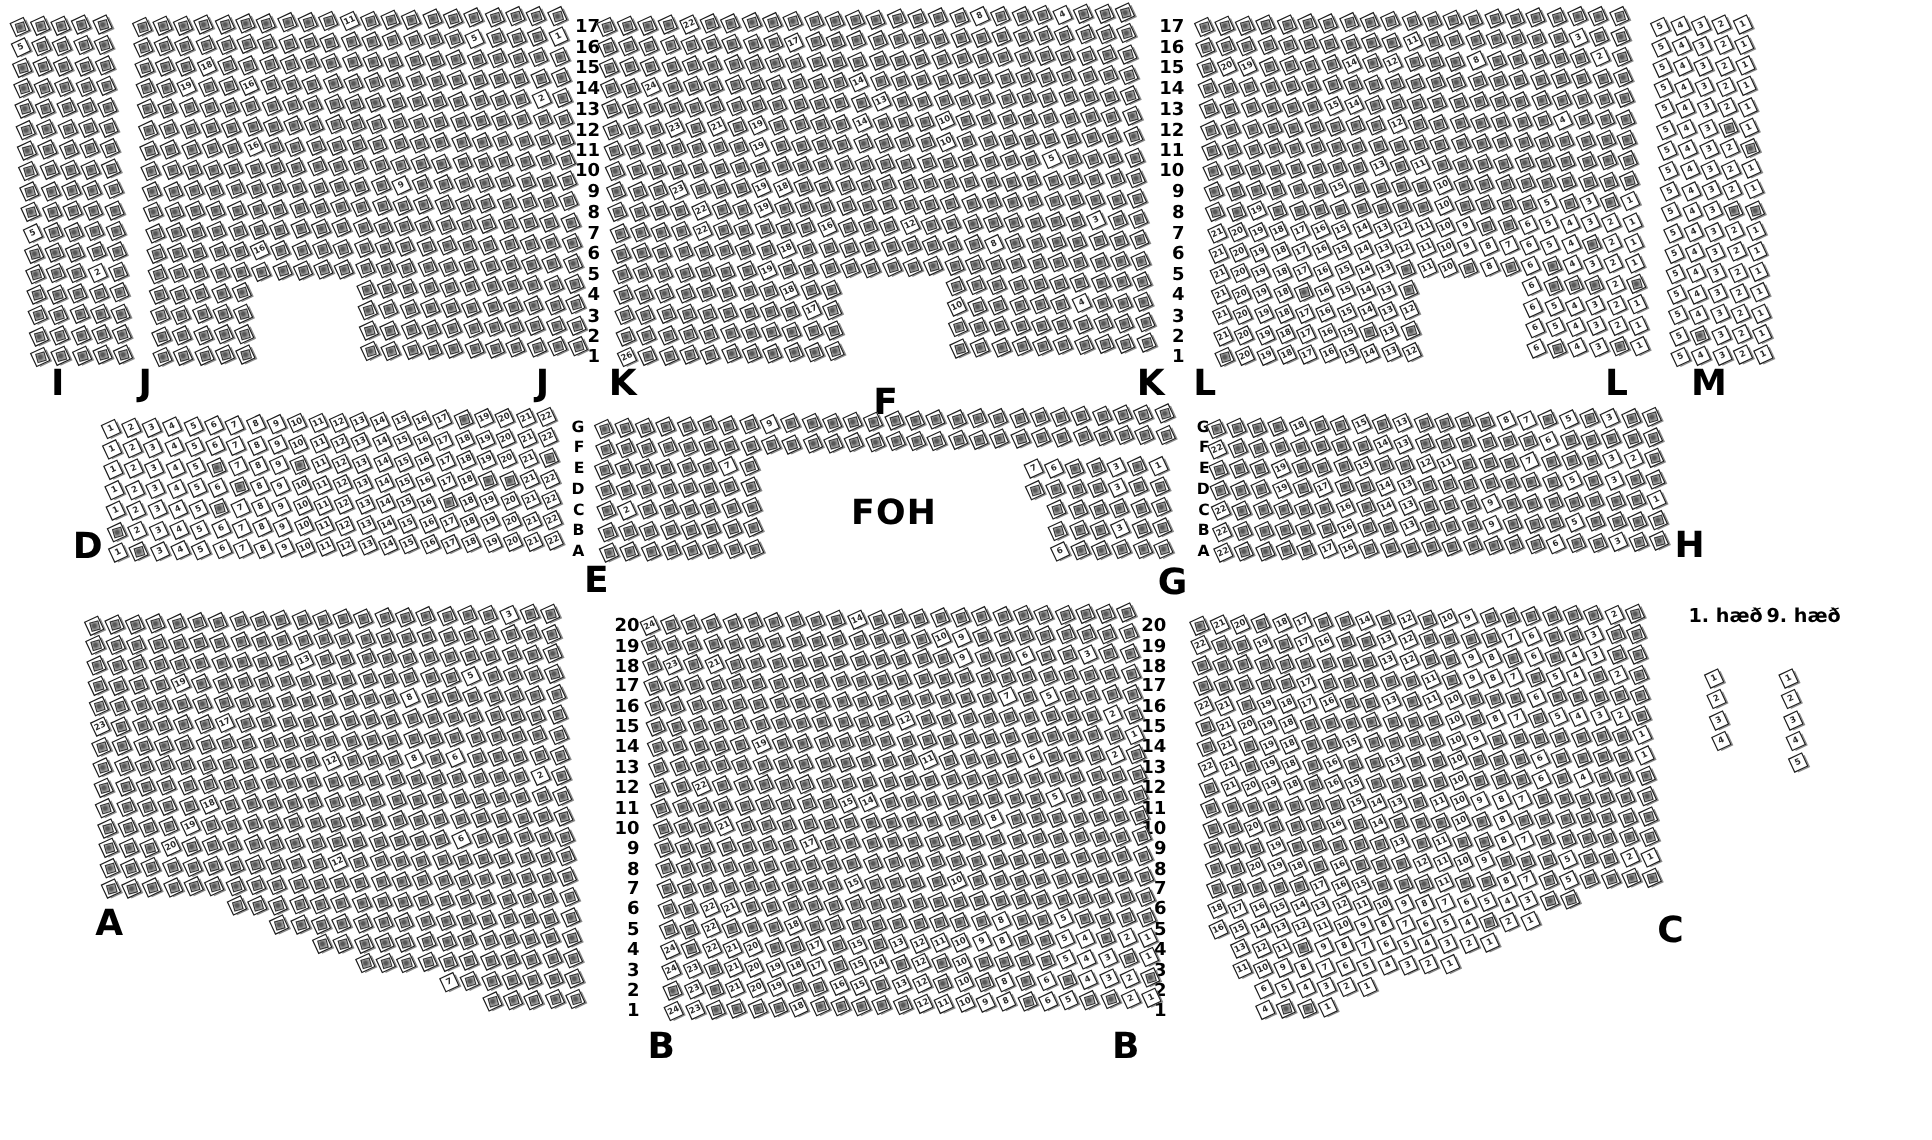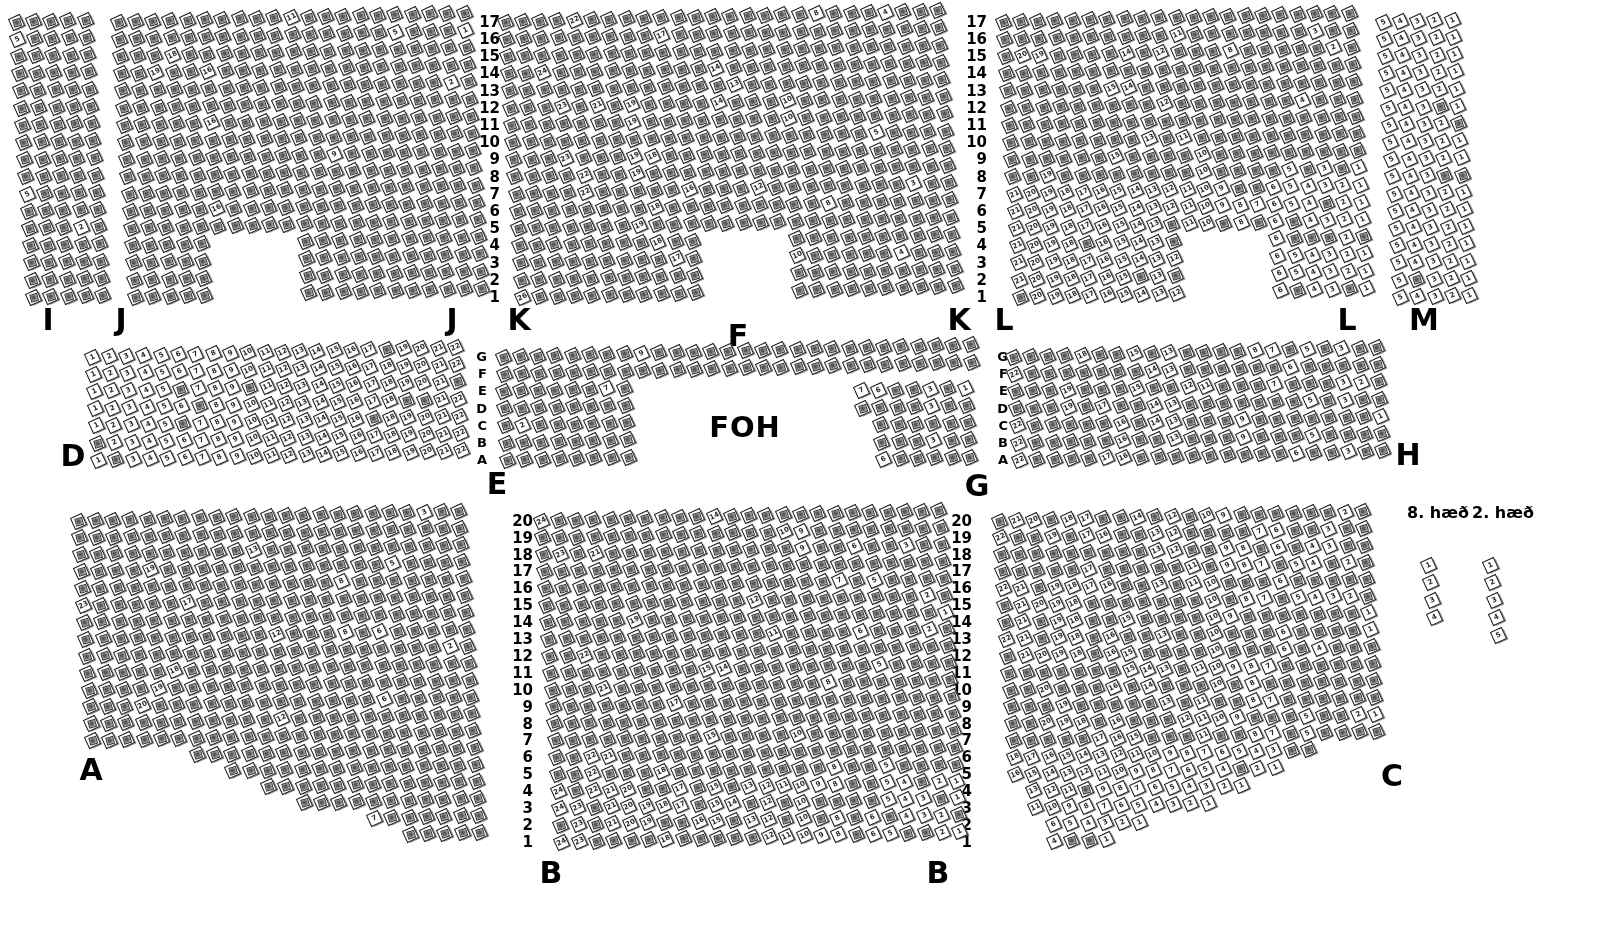--- a/index.html
+++ b/index.html
@@ -37,22 +37,22 @@
   .legend-label{
     position:absolute;transform:translateX(-50%);
     font-weight:bold;color:#000;font-size:16px;white-space:nowrap;
   }
 </style>
 </head>
 <body>
 
 <div id="map">
   <div class="foh" style="left: 745px; top: 410px;">FOH</div>
-  <div class="legend-label" style="left: 1438px; top: 503px;">8. hæð</div>
-  <div class="legend-label" style="left: 1503px; top: 503px;">2. hæð</div>
+  <div class="legend-label" style="left: 1438px; top: 503px;">1. hæð</div>
+  <div class="legend-label" style="left: 1503px; top: 503px;">9. hæð</div>
 <div class="sec-label" style="left: 48px; top: 302px; font-size: 30px;">I</div>
     <div class="sec-label" style="left: 121px; top: 302px; font-size: 30px;">J</div>
     <div class="sec-label" style="left: 452px; top: 302px; font-size: 30px;">J</div>
     <div class="sec-label" style="left: 519px; top: 302px; font-size: 30px;">K</div>
     <div class="sec-label" style="left: 959px; top: 302px; font-size: 30px;">K</div>
     <div class="sec-label" style="left: 1004px; top: 302px; font-size: 30px;">L</div>
     <div class="sec-label" style="left: 1347px; top: 302px; font-size: 30px;">L</div>
     <div class="sec-label" style="left: 1424px; top: 302px; font-size: 30px;">M</div>
     <div class="sec-label" style="left: 738px; top: 318px; font-size: 30px;">F</div>
     <div class="sec-label" style="left: 73px; top: 438px; font-size: 30px;">D</div>

